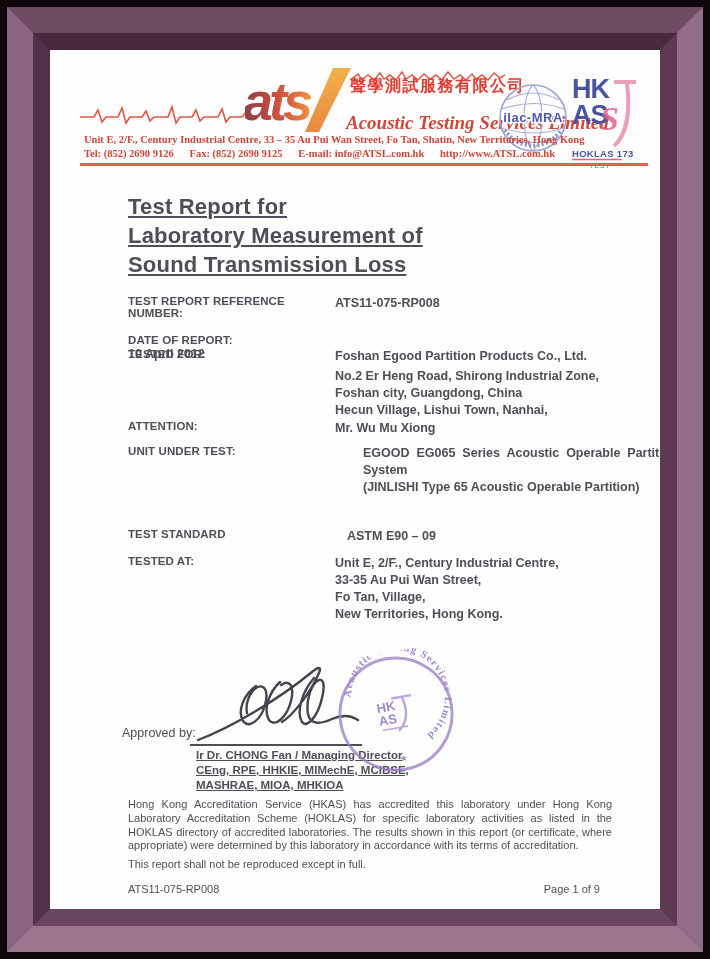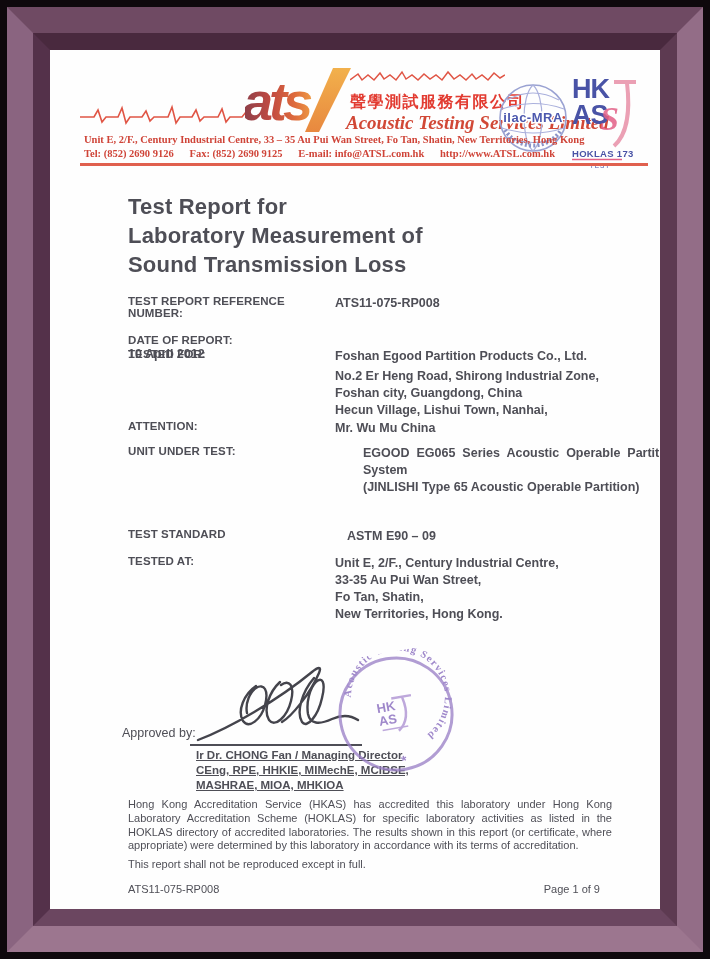--- a/index.html
+++ b/index.html
@@ -14,21 +14,21 @@
     color:#4e4e56;}
   .abs{position:absolute;}
   
   .cjk{font-size:16px;font-weight:bold;color:#e23b31;letter-spacing:1.5px;white-space:nowrap;}
   .tagline{font-family:"Liberation Serif",serif;font-style:italic;font-weight:bold;
     font-size:19px;color:#d14836;white-space:nowrap;}
   .addr{font-family:"Liberation Serif",serif;font-weight:bold;font-size:10.5px;
     color:#cf4438;white-space:pre;}
   .divider{background:#e0604e;height:3px;}
   
-  .title{font-size:22px;font-weight:bold;line-height:29px;color:#4e4e56;letter-spacing:.2px;}
+  .title{font-size:22px;font-weight:bold;line-height:29px;color:#4e4e56;letter-spacing:.2px;text-decoration:underline;}
   
   .row{position:absolute;left:78px;display:flex;align-items:flex-start;}
   .lbl{width:207px;flex:none;font-weight:bold;font-size:11.5px;color:#4e4e56;letter-spacing:.1px;}
   .val{width:315px;font-weight:bold;font-size:12.5px;color:#4e4e56;line-height:17px;}
   .just{text-align:justify;}
   
   .approved{font-size:12.5px;color:#4e4e56;}
   .sig-line{background:#4e4e56;height:2px;}
   .name-block{font-size:11.5px;font-weight:bold;line-height:15px;color:#4e4e56;}
   .stamp{opacity:.85;transform:rotate(-10deg);}
@@ -63,21 +63,21 @@
             </linearGradient>
           </defs>
           <text x="-2" y="52" font-family="Liberation Sans, sans-serif" font-size="54" font-weight="bold" font-style="italic" letter-spacing="-4" fill="url(#g1)">ats</text>
           <polygon points="88,0 106,0 74,64 60,64" fill="url(#g2)"></polygon>
         </svg>
 
         <svg class="abs" style="left:300px;top:16px;" width="155" height="22" viewBox="0 0 155 22">
           <polyline points="0,14 8,8 12,14 18,9 24,14 30,7 34,13 40,9 46,14 52,6 56,13 62,9 68,14 74,8 80,13 86,9 92,14 98,6 104,13 110,9 116,14 122,8 126,13 132,9 138,14 144,7 150,12 155,9" fill="none" stroke="#e05545" stroke-width="1.5"></polyline>
         </svg>
 
-        <div class="abs cjk" style="left:300px;top:42px;">聲學測試服務有限公司</div>
+        <div class="abs cjk" style="left:300px;top:26px;">聲學測試服務有限公司</div>
         <div class="abs tagline" style="left:296px;top:62px;">Acoustic Testing Services Limited</div>
 
         <svg class="abs" style="left:447px;top:26px;" width="72" height="88" viewBox="0 0 72 88">
           <circle cx="36" cy="42" r="33" fill="none" stroke="#9aa2d2" stroke-width="1.6"></circle>
           <path d="M10,24 Q36,10 62,24" fill="none" stroke="#aab0dc" stroke-width="1.2"></path>
           <path d="M5,33 Q36,22 67,33" fill="none" stroke="#aab0dc" stroke-width="1.2"></path>
           <path d="M5,52 Q36,62 67,52" fill="none" stroke="#aab0dc" stroke-width="1.2"></path>
           <path d="M10,61 Q36,72 62,61" fill="none" stroke="#aab0dc" stroke-width="1.2"></path>
           <path d="M36,9 C24,20 24,64 36,75" fill="none" stroke="#aab0dc" stroke-width="1.2"></path>
           <path d="M36,9 C48,20 48,64 36,75" fill="none" stroke="#aab0dc" stroke-width="1.2"></path>
@@ -126,42 +126,42 @@
           <div class="lbl"></div>
           <div class="val">
             <div>No.2 Er Heng Road, Shirong Industrial Zone,</div>
             <div>Foshan city, Guangdong, China</div>
             <div>Hecun Village, Lishui Town, Nanhai,</div>
           </div>
         </div>
 
         <div class="row" style="top:370px;">
           <div class="lbl">ATTENTION:</div>
-          <div class="val">Mr. Wu Mu China</div>
+          <div class="val">Mr. Wu Mu Xiong</div>
         </div>
 
         <div class="row" style="top:395px;gap:28px;">
           <div class="lbl">UNIT UNDER TEST:</div>
           <div class="val">
             <div class="just">EGOOD EG065 Series Acoustic Operable Partition System</div>
             <div class="just">(JINLISHI Type 65 Acoustic Operable Partition)</div>
           </div>
         </div>
 
         <div class="row" style="top:478px;gap:12px;">
           <div class="lbl">TEST STANDARD</div>
           <div class="val">ASTM E90 – 09</div>
         </div>
 
         <div class="row" style="top:505px;">
           <div class="lbl">TESTED AT:</div>
           <div class="val">
             <div>Unit E, 2/F., Century Industrial Centre,</div>
             <div>33-35 Au Pui Wan Street,</div>
-            <div>Fo Tan, Shatin,</div>
+            <div>Fo Tan, Village,</div>
             <div>New Territories, Hong Kong.</div>
           </div>
         </div>
 
         <div class="abs approved" style="left:72px;top:676px;">Approved by:</div>
 
         <svg class="abs" style="left:140px;top:606px;z-index:2;" width="175" height="92" viewBox="0 0 175 92">
           <path d="M8,84 C40,72 88,44 122,16 C128,11 132,10 129,17 C120,38 102,60 92,66
                    M66,30 C54,38 47,55 53,65 C59,73 71,64 75,49 C79,34 74,27 66,32 C60,36 55,47 57,57
                    M90,26 C79,36 73,54 79,64 C85,72 97,61 101,45 C105,29 99,23 91,29

